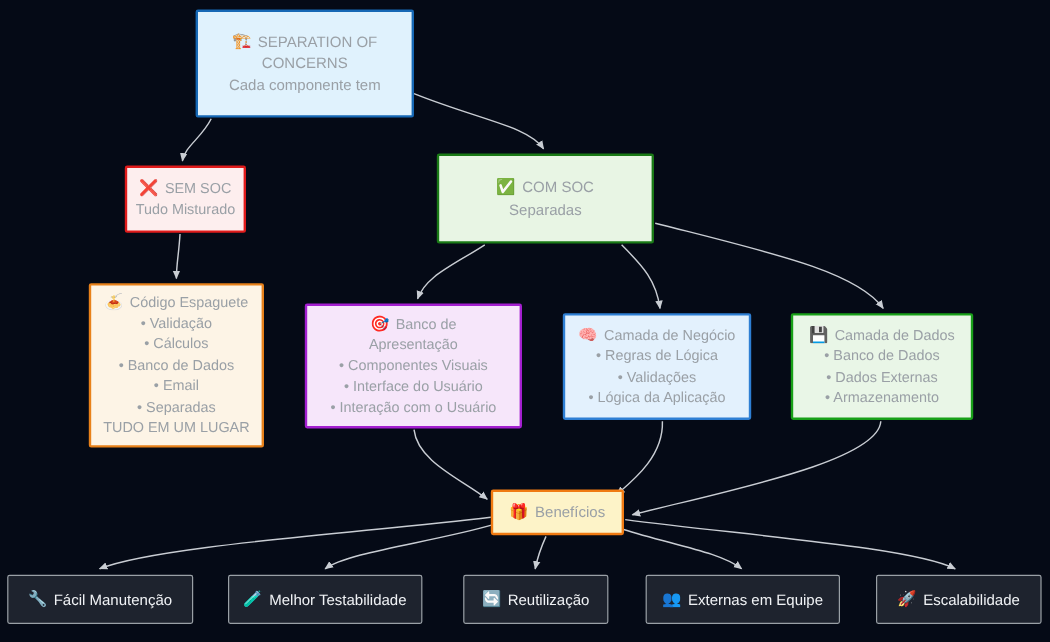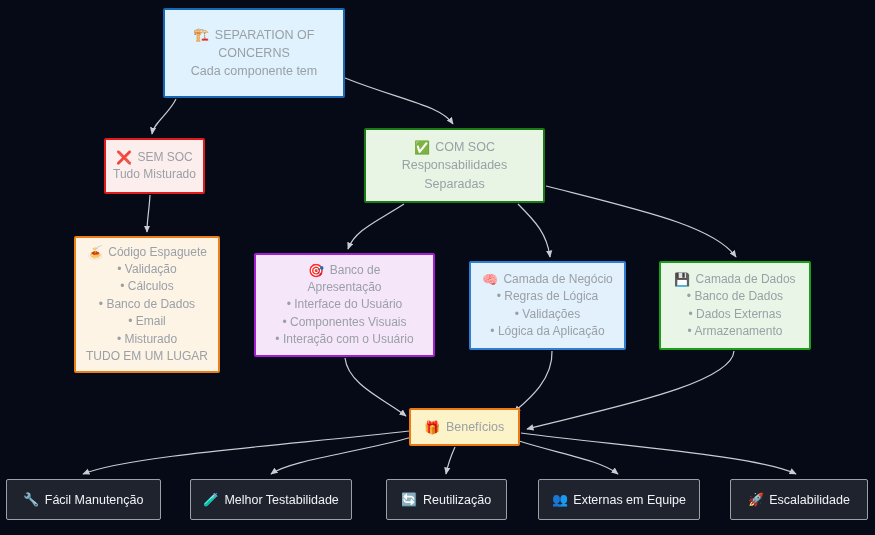--- a/index.html
+++ b/index.html
@@ -119,45 +119,44 @@
       <span class="ln">SEM SOC</span>
     </span>
     <span class="ln">Tudo Misturado</span>
   </div>
 
   <div class="node" id="n-comsoc">
     <span class="ttl">
       <span class="emoji">✅</span>
       <span class="ln">COM SOC</span>
     </span>
-    <span class="ln">Responsabilidades</span>
     <span class="ln">Separadas</span>
   </div>
 
   <div class="node" id="n-espaguete">
     <span class="ttl">
       <span class="emoji">🍝</span>
       <span class="ln">Código Espaguete</span>
     </span>
     <span class="ln">• Validação</span>
     <span class="ln">• Cálculos</span>
     <span class="ln">• Banco de Dados</span>
     <span class="ln">• Email</span>
-    <span class="ln">• Misturado</span>
+    <span class="ln">• Separadas</span>
     <span class="ln">TUDO EM UM LUGAR</span>
   </div>
 
   <div class="node" id="n-apresentacao">
     <span class="ttl">
       <span class="emoji">🎯</span>
       <span class="ln">Banco de</span>
     </span>
     <span class="ln">Apresentação</span>
+    <span class="ln">• Componentes Visuais</span>
     <span class="ln">• Interface do Usuário</span>
-    <span class="ln">• Componentes Visuais</span>
     <span class="ln">• Interação com o Usuário</span>
   </div>
 
   <div class="node" id="n-negocio">
     <span class="ttl">
       <span class="emoji">🧠</span>
       <span class="ln">Camada de Negócio</span>
     </span>
     <span class="ln">• Regras de Lógica</span>
     <span class="ln">• Validações</span>

